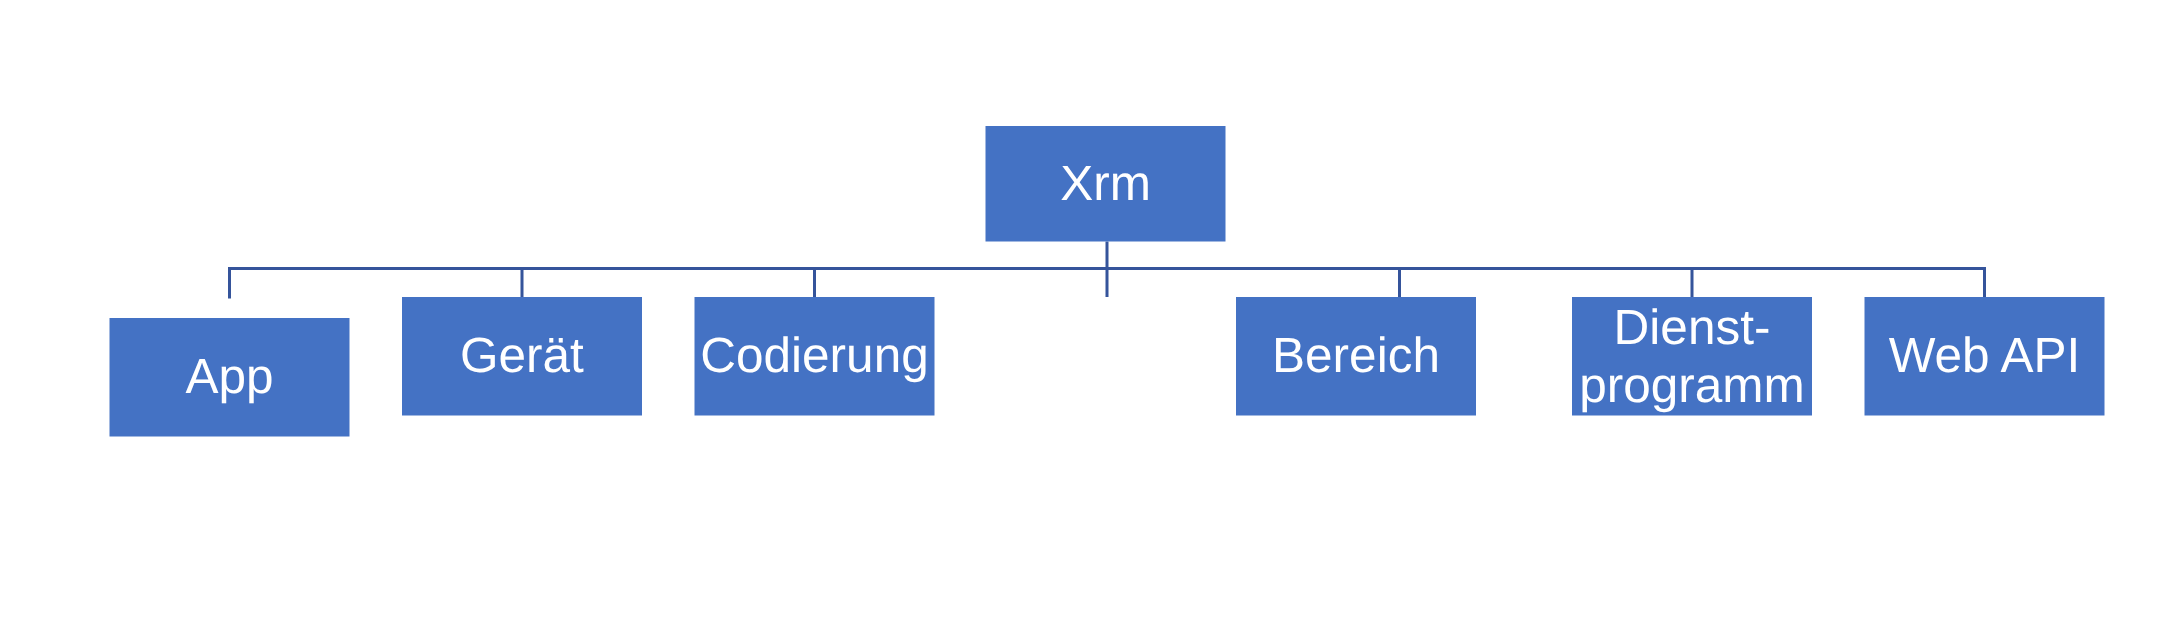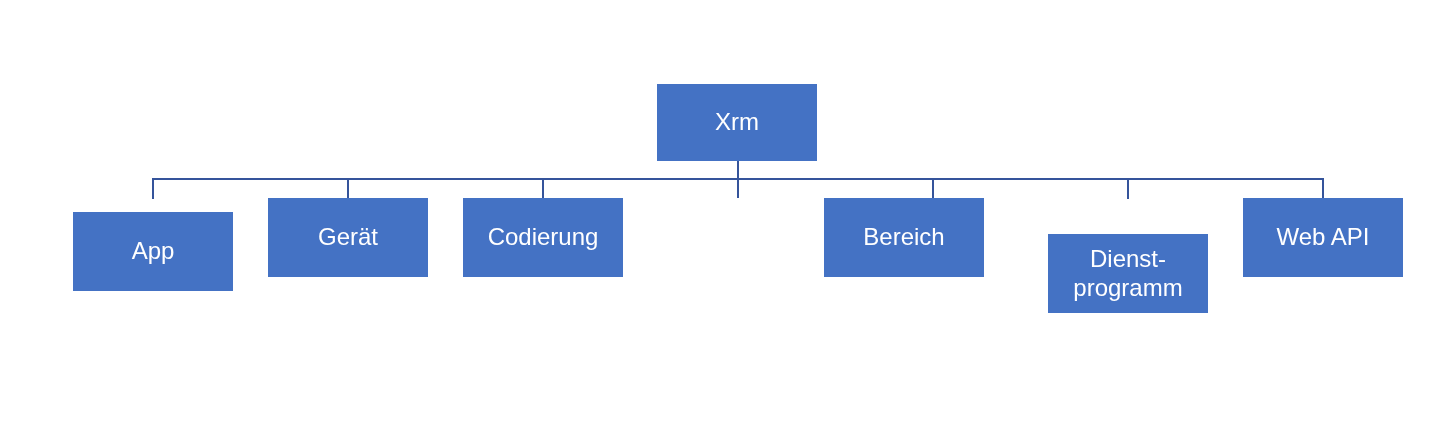--- a/index.html
+++ b/index.html
@@ -17,40 +17,40 @@
   }
   .node {
     position: absolute;
     width: 160px;
     background: var(--node-fill, #4472C4);
     color: var(--node-text, #ffffff);
     display: flex;
     align-items: center;
     justify-content: center;
     text-align: center;
-    font-size: 24px;
+    font-size: 33px;
     line-height: 1.18;
     white-space: pre-line;
     box-sizing: border-box;
   }
   .root-node {
     left: 657px;
     top: 84px;
     height: 77px;
   }
   .child-node {
     top: 198px;
     height: 79px;
   }
   .c0 { left: 73px; margin-top: 14px; }
   .c1 { left: 268px; }
   .c2 { left: 463px; }
   .c3 { left: 658px; }
   .c4 { left: 824px; }
-  .c5 { left: 1048px; margin-top: 36px; }
+  .c5 { left: 1048px; }
   .c6 { left: 1243px; }
 
   .line {
     position: absolute;
     background: var(--connector, #35549B);
   }
   .h-line {
     left: 152px;
     top: 178px;
     width: 1172px;

